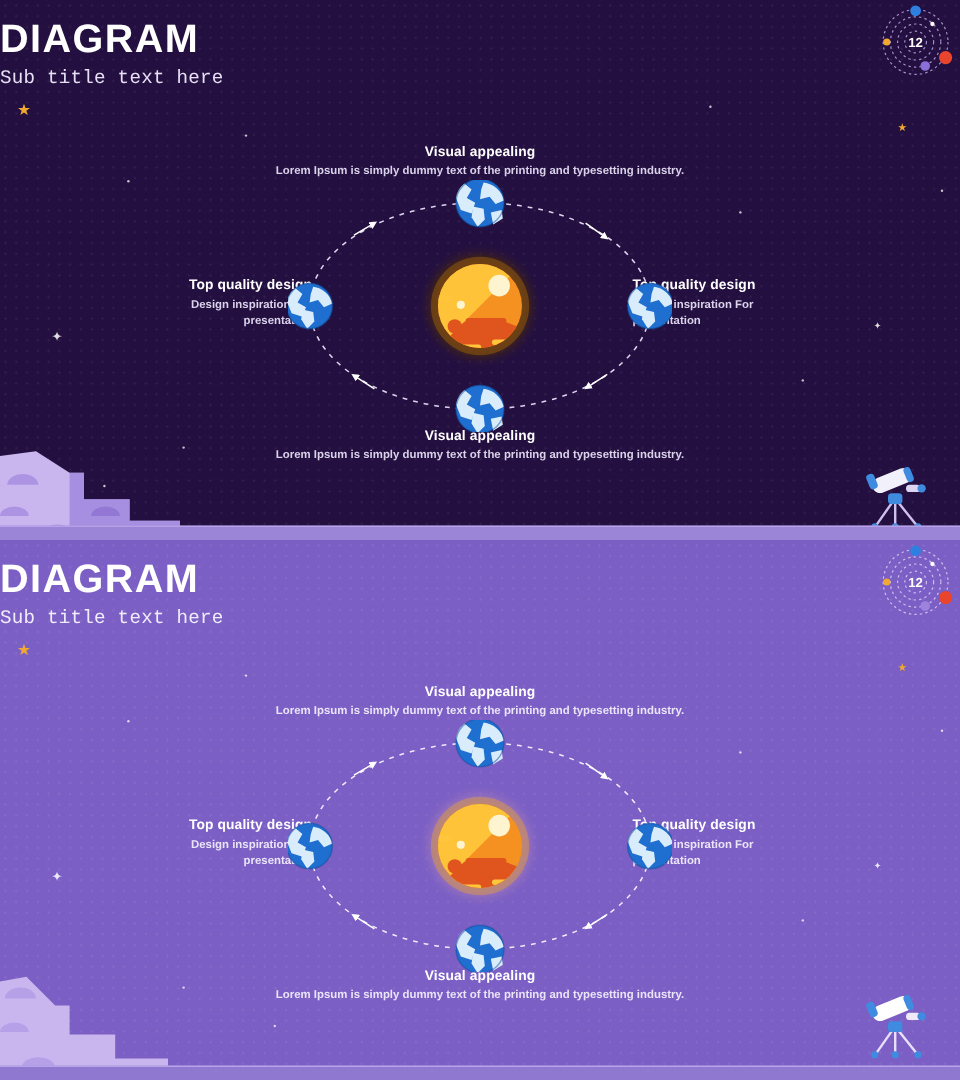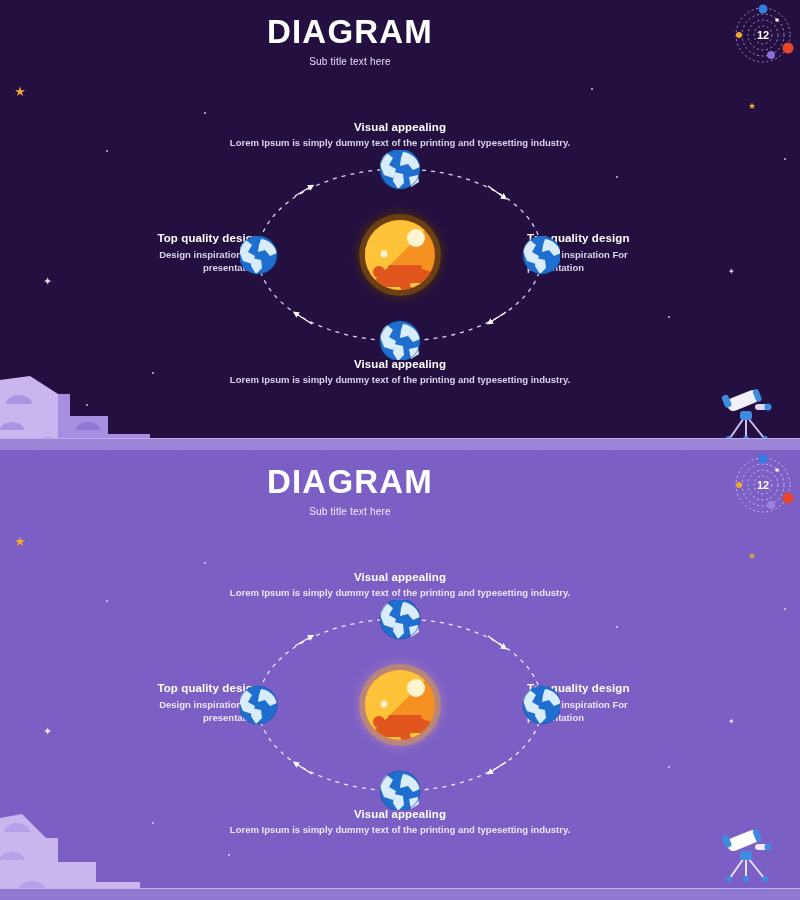--- a/index.html
+++ b/index.html
@@ -23,29 +23,29 @@
     position: absolute; inset: 0;
     background-image: radial-gradient(rgba(255,255,255,.055) 0.9px, transparent 1px);
     background-size: 9px 9px;
     pointer-events: none;
   }
   .panel-light .dots {
     background-image: radial-gradient(rgba(255,255,255,.07) 0.9px, transparent 1px);
   }
 
   
-  .header { position: absolute; top: 0; left: 0; width: 700px; text-align: center; }
+  .header { position: absolute; top: 0; left: 0; width: 700px; }
   .title {
     margin-top: 13px;
     font-size: 33px; font-weight: 700; letter-spacing: 1.2px;
     color: #ffffff;
   }
   .subtitle {
-    margin-top: 5px; font-size: 10px; font-weight: 400;
-    color: #e6dff5; letter-spacing: .2px;
+    margin-top: 5px; font-size: 16px; font-weight: 400;
+    color: #e6dff5; letter-spacing: .2px; font-family: Liberation Mono, monospace;
   }
   .panel-light .subtitle { color: #f1ecfb; }
 
   
   .cap-head {
     font-size: 11.5px; font-weight: 700; color: #ffffff; letter-spacing: .1px;
   }
   .cap-body {
     font-size: 9.5px; font-weight: 700; color: #d9d2ea; line-height: 1.35; margin-top: 4px;
   }

